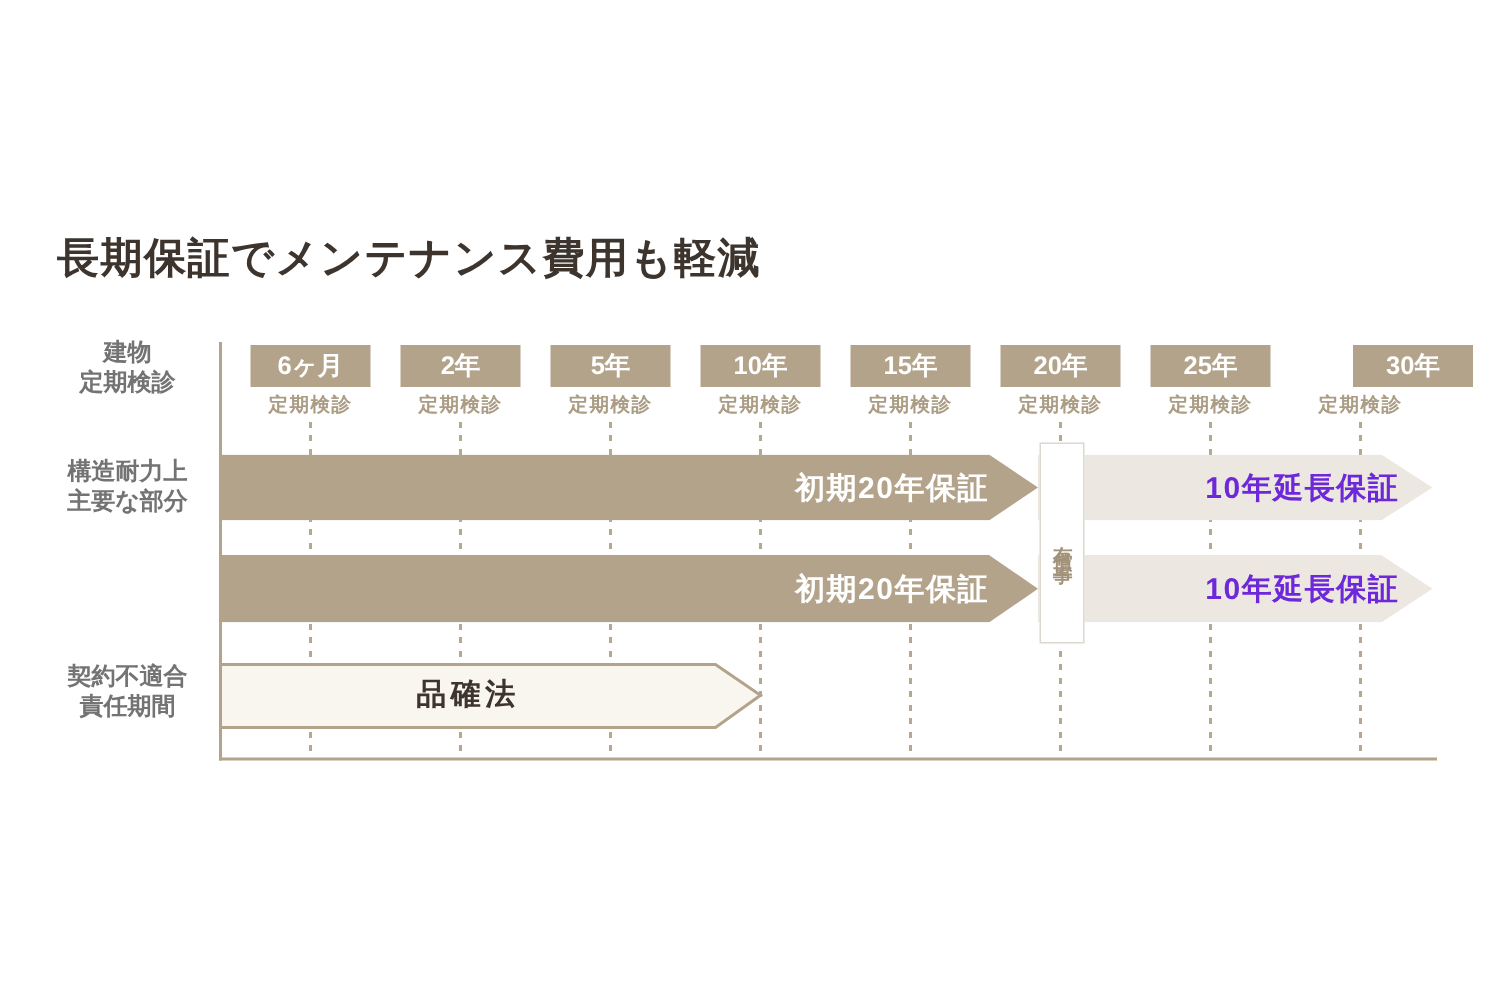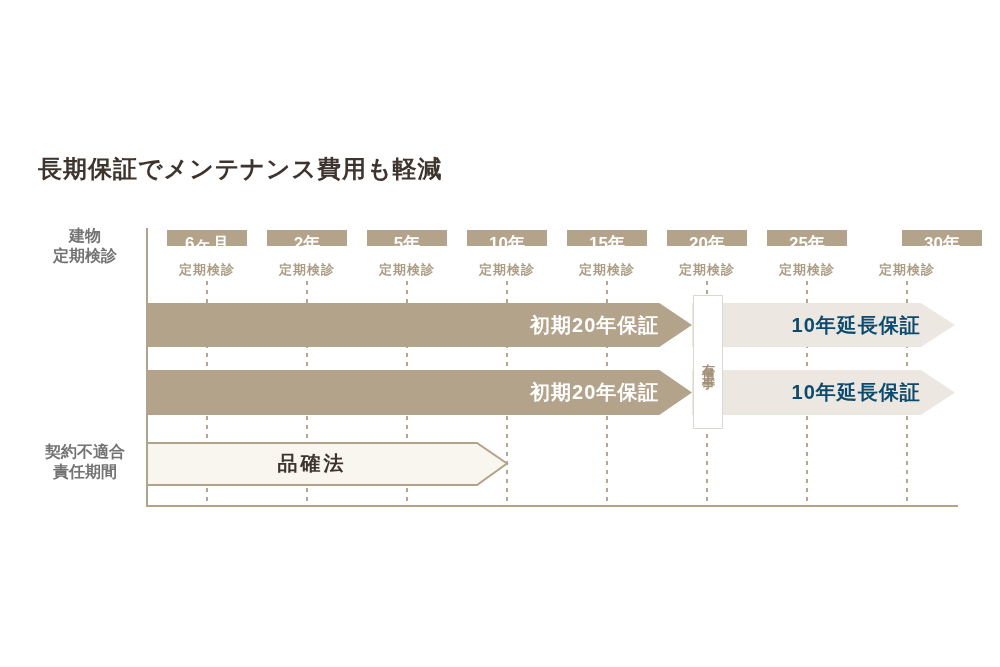--- a/index.html
+++ b/index.html
@@ -1,48 +1,48 @@
 <!DOCTYPE html>
 <html><head>
 <meta charset="utf-8">
 <style>
   html,body{margin:0;padding:0;background:#ffffff;}
   body{font-family:"Liberation Sans","DejaVu Sans",sans-serif;}
   .canvas{position:relative;width:1000px;height:667px;background:#ffffff;overflow:hidden;}
 
-  .page-title{position:absolute;left:38px;top:153px;font-size:24px;font-weight:bold;
+  .page-title{position:absolute;left:38px;top:153px;font-size:28px;font-weight:bold;
     color:#3d342e;letter-spacing:1px;}
 
   
   .axis-v{position:absolute;left:146px;top:228px;width:2px;height:279px;background:#b3a38b;}
   .axis-h{position:absolute;left:146px;top:505px;width:812px;height:2px;background:#b3a38b;}
 
   
   .dotline{position:absolute;top:281px;width:2px;height:224px;z-index:1;
     background:repeating-linear-gradient(to bottom,#b6a88f 0 4px,transparent 4px 9px);}
 
   
-  .badge{position:absolute;top:230px;width:80px;height:16px;line-height:28px;z-index:2;
+  .badge{position:absolute;top:230px;width:80px;height:28px;line-height:28px;z-index:2;
     background:#b3a38b;color:#ffffff;font-size:17px;font-weight:bold;text-align:center;}
   .checkup{position:absolute;top:261px;width:80px;text-align:center;z-index:2;
     color:#ab9c84;font-size:13px;font-weight:bold;letter-spacing:1px;}
 
   
   .rowlabel{position:absolute;left:5px;width:160px;text-align:center;z-index:2;
     color:#737373;font-size:16px;font-weight:bold;line-height:20px;}
 
   
   .arrow{position:absolute;height:44px;z-index:2;display:flex;align-items:center;}
   .arrow-tan{background:#b3a38b;
     clip-path:polygon(0 0,94% 0,100% 50%,94% 100%,0 100%);}
   .arrow-beige{background:#ece8e1;
     clip-path:polygon(0 0,87% 0,100% 50%,87% 100%,0 100%);}
   .arrow-label{display:block;text-align:right;font-weight:bold;}
   .arrow-tan .arrow-label{width:94%;color:#ffffff;font-size:20px;letter-spacing:1px;}
-  .arrow-beige .arrow-label{width:87%;color:#0c4a6e;font-size:20px;letter-spacing:1px;}
+  .arrow-beige .arrow-label{width:87%;padding-left:12px;color:#6d28d9;font-size:20px;letter-spacing:1px;}
 
   
   .paidbox{position:absolute;left:693px;top:295px;width:28px;height:132px;z-index:3;
     background:#ffffff;border:1px solid #dcd7cf;display:flex;align-items:center;justify-content:center;}
   .paidbox span{writing-mode:vertical-rl;text-orientation:upright;color:#a3927a;
     font-size:13px;font-weight:bold;letter-spacing:4px;}
 
   
   .svg-arrow{position:absolute;left:146px;top:442px;z-index:2;}
   .hinkaku-label{position:absolute;left:147px;top:443px;width:330px;height:55px;line-height:40px;
@@ -82,20 +82,24 @@
   <div class="checkup" style="left:467px">定期検診</div>
   <div class="checkup" style="left:567px">定期検診</div>
   <div class="checkup" style="left:667px">定期検診</div>
   <div class="checkup" style="left:767px">定期検診</div>
   <div class="checkup" style="left:867px">定期検診</div>
 
   <div class="rowlabel" style="top:226px">
     <div>建物</div>
     <div>定期検診</div>
   </div>
+  <div class="rowlabel" style="top:305px">
+    <div>構造耐力上</div>
+    <div>主要な部分</div>
+  </div>
   <div class="rowlabel" style="top:442px">
     <div>契約不適合</div>
     <div>責任期間</div>
   </div>
 
   <div class="arrow arrow-tan" style="left:147px;top:303px;width:545px">
     <span class="arrow-label">初期20年保証</span>
   </div>
   <div class="arrow arrow-beige" style="left:692px;top:303px;width:263px">
     <span class="arrow-label">10年延長保証</span>

